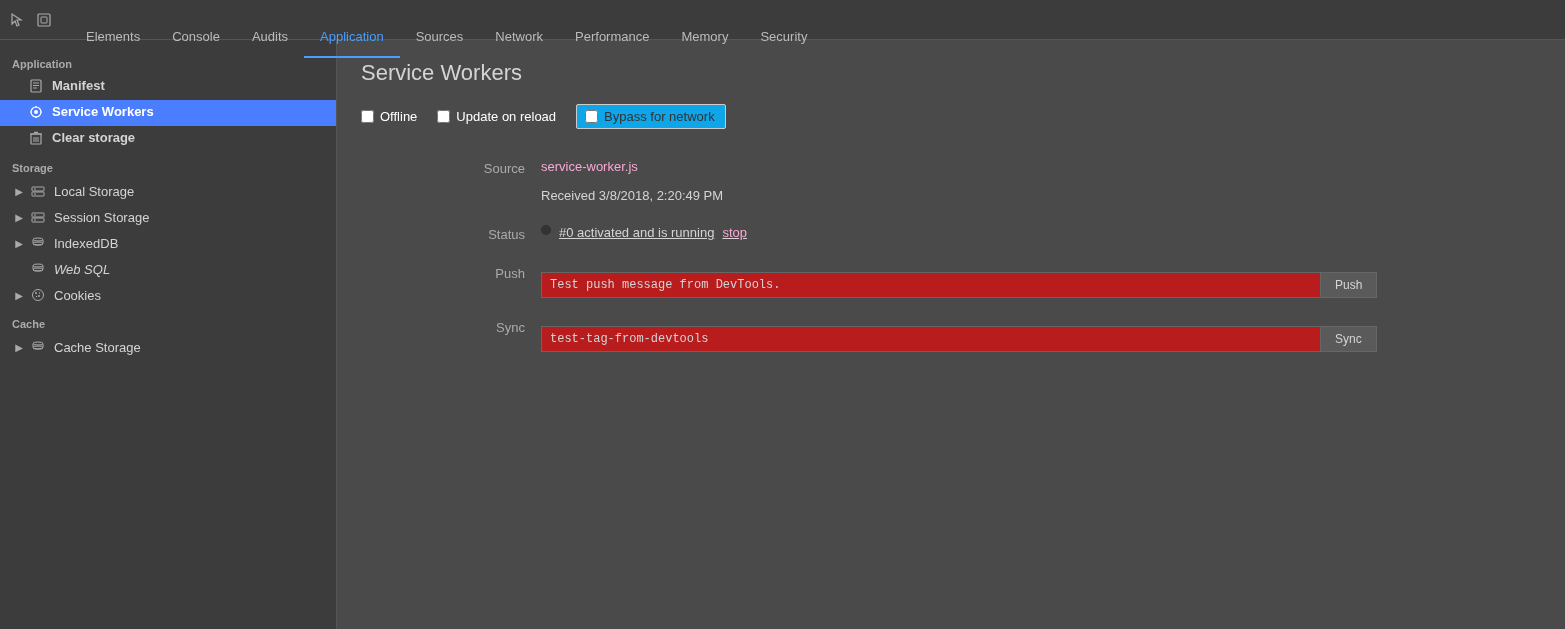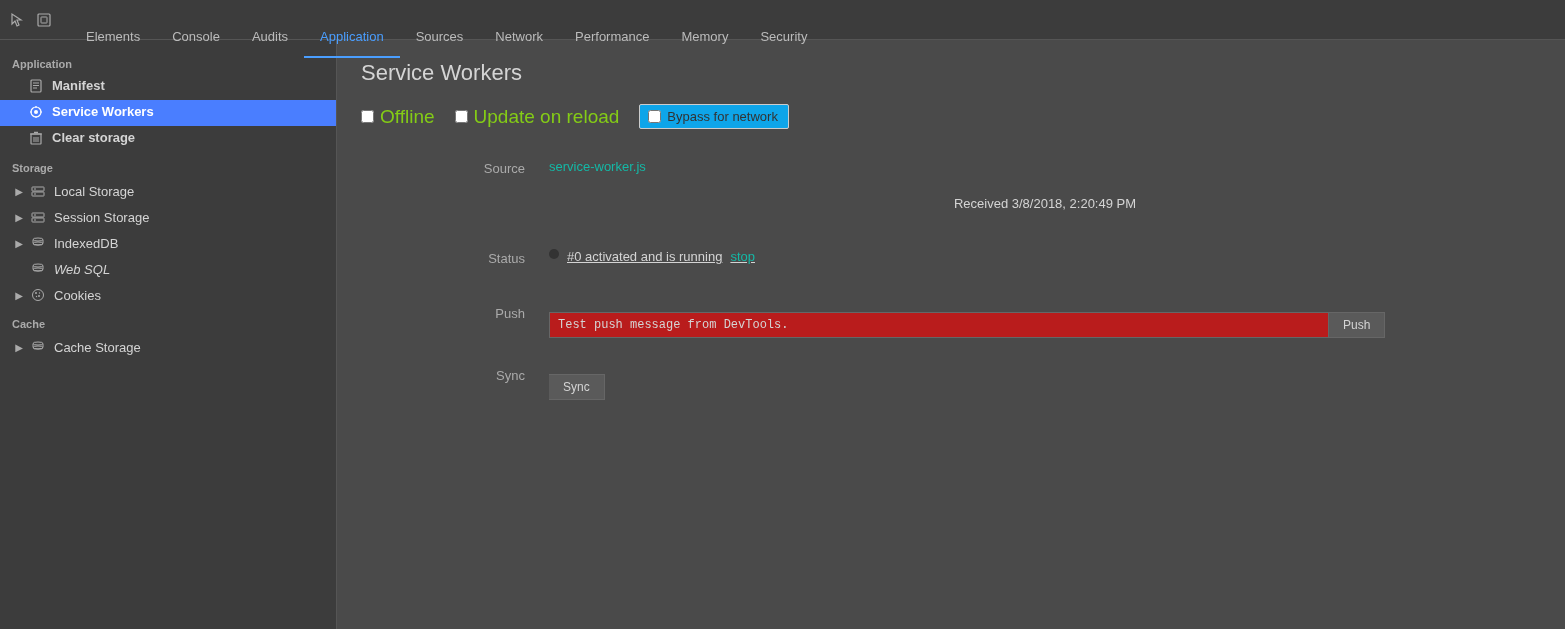--- a/index.html
+++ b/index.html
@@ -161,22 +161,22 @@
       gap: 6px;
       cursor: pointer;
     }
     .checkbox-item input[type="checkbox"] {
       width: 13px;
       height: 13px;
       cursor: pointer;
       accent-color: #4a9eff;
     }
     .checkbox-label {
-      font-size: 19px;
-      color: #84cc16;
+      font-size: 13px;
+      color: #ffffff;
     }
     .bypass-checkbox-wrapper {
       display: flex;
       align-items: center;
       gap: 6px;
       background: #0ea5e9;
       border: 1px solid #ccc;
       padding: 4px 10px 4px 8px;
       border-radius: 2px;
     }
@@ -194,39 +194,39 @@
       font-weight: 700;
       font-size: 14px;
       color: #d4d4d4;
       margin-bottom: 16px;
       margin-left: 100px;
     }
 
     .info-grid {
       display: grid;
       grid-template-columns: 80px 1fr;
-      gap: 8px;
+      gap: 0;
       margin-left: 100px;
     }
     .info-label {
       color: #aaa;
       font-size: 13px;
       padding: 6px 16px 6px 0;
       text-align: right;
       align-self: start;
       padding-top: 8px;
     }
     .info-value {
       color: #d4d4d4;
       font-size: 13px;
       padding: 6px 0;
       align-self: start;
     }
     .info-value a {
-      color: #14b8a6;
+      color: #f9a8d4;
       text-decoration: none;
     }
 
     .status-row {
       display: flex;
       gap: 8px;
       text-decoration: underline;
     }
     .status-dot {
       width: 10px;
@@ -268,21 +268,20 @@
       font-size: 12px;
       padding: 4px 14px;
       height: 26px;
       cursor: pointer;
       white-space: nowrap;
     }
 
     .received-text {
       color: #d4d4d4;
       font-size: 13px;
-      text-align: center;
     }
 
     
     .grid-spacer {
       height: 10px;
     }
   </style>
 </head>
 <body>
 
@@ -488,20 +487,21 @@
       <div class="info-value">
         <div class="push-row">
           <input class="push-input" type="text" value="Test push message from DevTools." style="">
           <button class="push-btn">Push</button>
         </div>
       </div>
 
       <div class="info-label">Sync</div>
       <div class="info-value">
         <div class="sync-row">
+          <input class="sync-input" type="text" value="test-tag-from-devtools" style="">
           <button class="sync-btn">Sync</button>
         </div>
       </div>
 
     </div>
 
   </div>
 
 </div>
 

